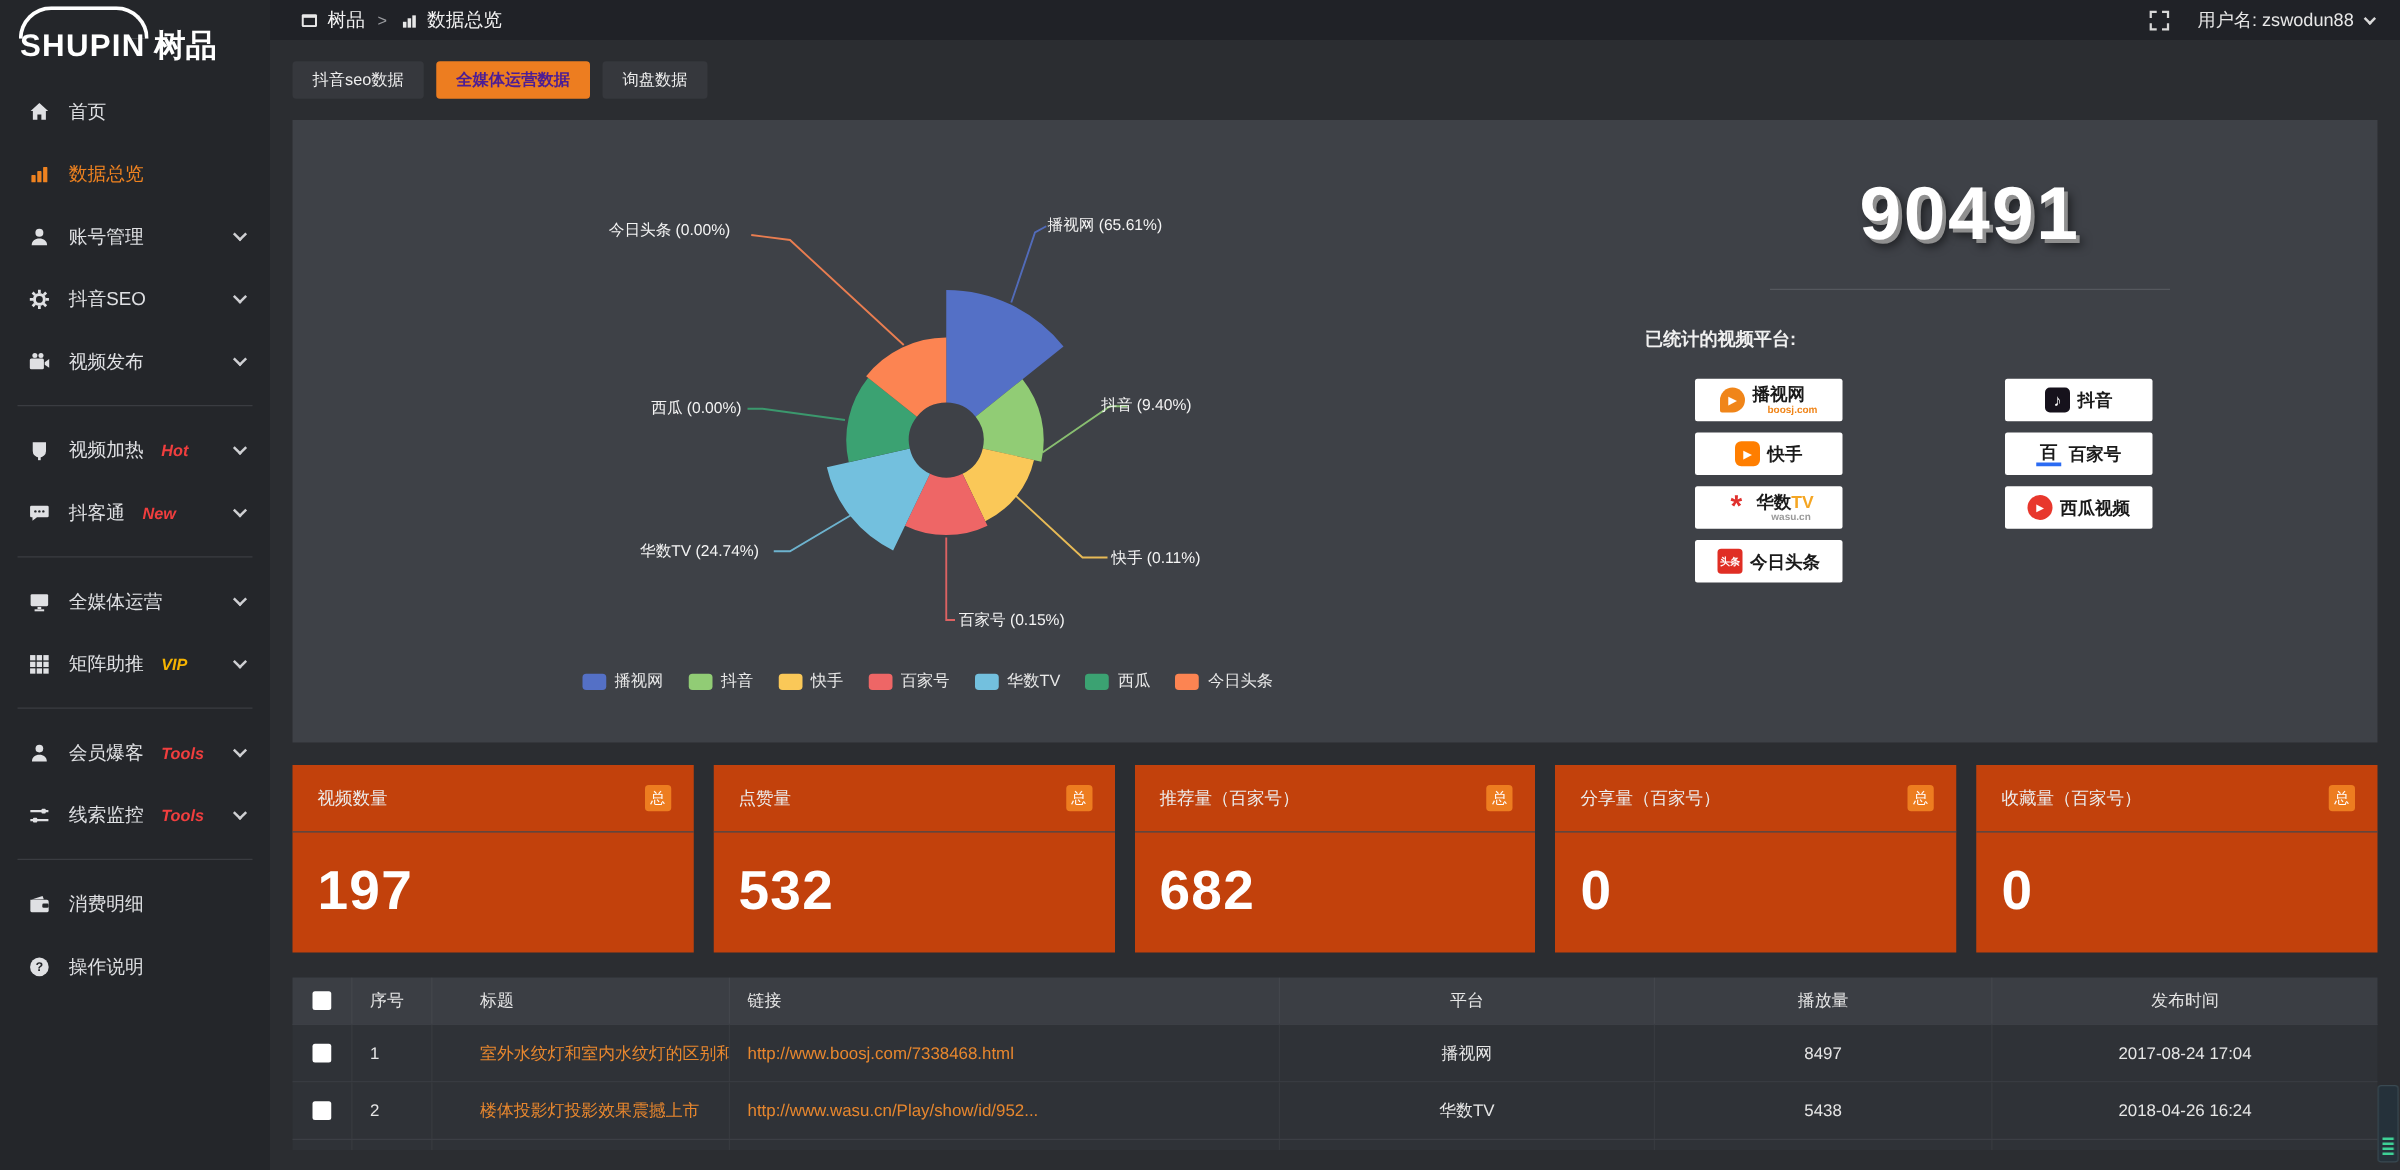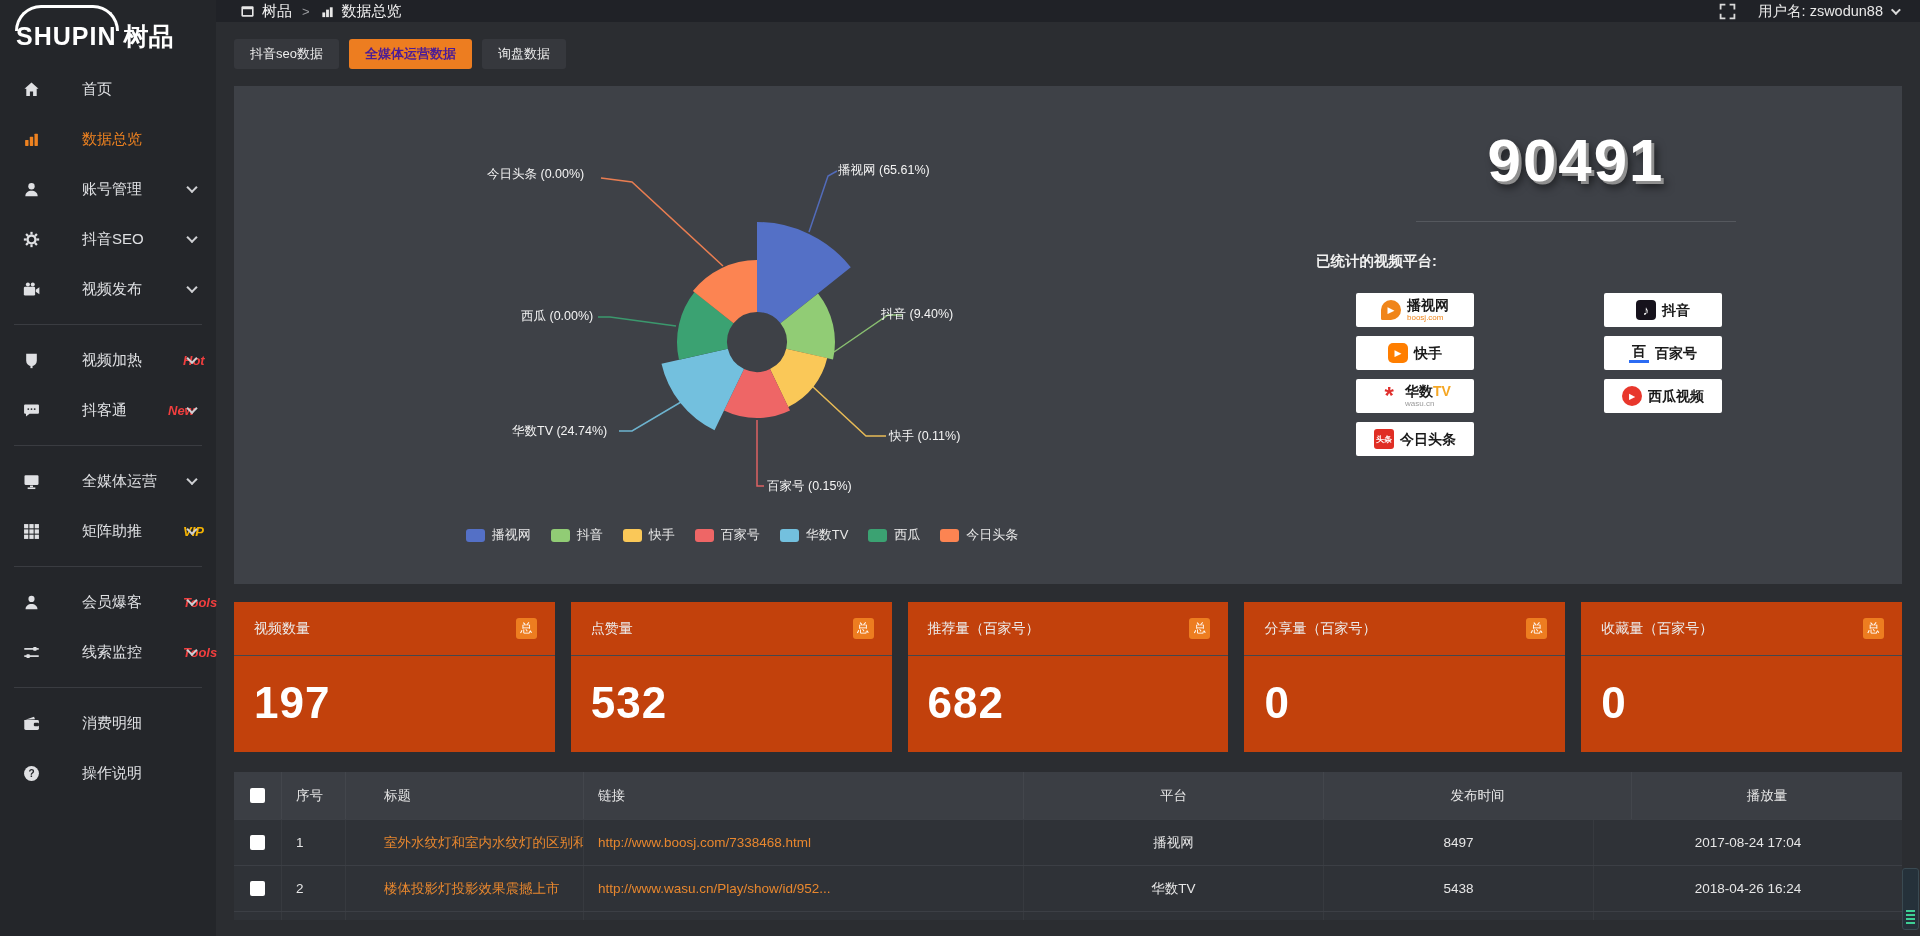--- a/index.html
+++ b/index.html
@@ -9,21 +9,21 @@
 
   
   .sidebar { width:216px; height:936px; background:#24262a; flex:0 0 216px; }
   .logo { position:relative; height:64px; padding:20px 0 0 16px; white-space:nowrap; cursor:pointer; }
   .logo-arc { position:absolute; top:5px; left:15px; width:104px; height:26px;
     border:3px solid #fff; border-bottom:none; border-radius:52px 52px 0 0; }
   .logo-en { font-size:25px; font-weight:bold; letter-spacing:1px; color:#fff; }
   .logo-cn { font-size:25px; font-weight:bold; color:#fff; margin-left:7px; }
   nav { padding-top:0; }
   .s-item { height:50px; display:flex; align-items:center; padding:0 20px 0 23px;
-    color:#dfe0e3; font-size:15px; cursor:pointer; position:relative;gap:27px; }
+    color:#dfe0e3; font-size:15px; cursor:pointer; position:relative; }
   .s-item.active { color:#ee8220; }
   .s-ico { width:17px; height:17px; display:inline-flex; margin-right:15px; flex:0 0 17px; }
   .s-ico svg { width:17px; height:17px; }
   .s-label { flex:0 0 auto; }
   .s-badge { font-style:italic; font-weight:bold; font-size:13px; margin-left:14px; color:#f03e3e; }
   .s-badge.gold { color:#f5b301; }
   .chev { position:absolute; right:20px; top:50%; width:8px; height:8px;
     border-right:2px solid #cfd0d3; border-bottom:2px solid #cfd0d3;
     transform:translateY(-70%) rotate(45deg); }
   .s-divider { height:1px; background:#3a3c41; margin:10px 14px; }
@@ -66,21 +66,21 @@
   .big-label { text-align:center; font-size:14px; font-weight:bold; margin-top:22px; color:#f0f0f0; }
   .stats-divider { width:320px; height:1px; background:#55585e; margin:26px auto 0; }
   .platforms-title { font-size:14.5px; font-weight:bold; margin:30px 0 0 66px; color:#f0f0f0; }
   .platform-cols { display:flex; margin-top:22px; padding-left:106px; gap:130px; }
   .pf-col { display:flex; flex-direction:column; gap:9px; }
   .pf-badge { width:118px; height:34px; background:#fff; border-radius:2px; display:flex;
     align-items:center; justify-content:center; gap:6px; color:#111; }
   .pf-ico { display:inline-flex; align-items:center; justify-content:center; flex:0 0 auto; }
   .pf-name { font-size:14px; font-weight:bold; color:#1a1a1a; line-height:1; }
   .pf-texts { display:flex; flex-direction:column; line-height:1; gap:2px; }
-  .pf-sub { font-style:normal; font-size:8px; color:#f08519; font-weight:normal; }
+  .pf-sub { font-style:normal; font-size:8px; color:#f08519; font-weight:bold;margin-left:12px; }
   .pf-sub.gray { color:#9a9a9a; }
   .ico-boosj { width:20px; height:20px; border-radius:50% 50% 50% 8%; background:#f08519; color:#fff; font-size:9px; }
   .ico-douyin { width:20px; height:20px; border-radius:4px; background:#16121c; color:#fff; font-size:13px; }
   .ico-kuaishou { width:20px; height:20px; border-radius:5px; background:#ff7e00; color:#fff; font-size:9px; }
   .ico-baijiahao { width:20px; height:20px; font-size:14px; font-weight:bold; color:#1a1a1a;
     border-bottom:3px solid #2b6bf3; }
   .ico-wasu { width:20px; height:20px; color:#e0302d; font-size:24px; font-weight:bold; line-height:20px; }
   .ico-xigua { width:20px; height:20px; border-radius:50%; background:#e8372c; color:#fff; font-size:8px; }
   .ico-toutiao { width:20px; height:20px; border-radius:3px; background:#e02e24; color:#fff;
     font-size:8px; font-weight:bold; }
@@ -92,21 +92,21 @@
   .card-head { height:54px; display:flex; align-items:center; justify-content:space-between;
     padding:0 18px 0 20px; border-bottom:1px solid #44474d; }
   .card-title { font-size:14px; color:#ececec; }
   .card-badge { width:21px; height:21px; border-radius:3px; color:#fff; font-size:12px;
     display:flex; align-items:center; justify-content:center; }
   .card-value { font-size:44px; font-weight:600; color:#fff; padding:22px 0 0 20px; letter-spacing:1px; }
 
   
   .table { margin-top:20px; }
   .trow { display:flex; background:#2f3237; height:46px; border-bottom:1px solid #3c3f45; }
-  .trow.thead { background:#3b3e44; height:48px; font-size:13.5px; color:#f0f0f0; }
+  .trow.thead { background:#3b3e44; height:38px; font-size:13.5px; color:#f0f0f0; }
   .trow.partial { height:8px; border-bottom:none; }
   .td { display:flex; align-items:center; font-size:13.5px; color:#e6e6e6;
     border-right:1px solid rgba(255,255,255,.045); overflow:hidden; white-space:nowrap; }
   .td:last-child { border-right:none; }
   .c-check { width:48px; justify-content:center; }
   .c-no { width:64px; padding-left:14px; }
   .c-title { width:238px; padding-left:38px; }
   .c-link { width:440px; padding-left:14px; }
   .c-platform { width:300px; justify-content:center; }
   .c-plays { width:270px; justify-content:center; }
@@ -492,22 +492,22 @@
 
       <section class="table">
         <div class="trow thead">
           <div class="td c-check">
               <span class="checkbox"></span>
             </div>
           <div class="td c-no">序号</div>
           <div class="td c-title">标题</div>
           <div class="td c-link">链接</div>
           <div class="td c-platform">平台</div>
+          <div class="td c-plays">播放量</div>
           <div class="td c-time">发布时间</div>
-          <div class="td c-plays">播放量</div>
         </div>
         <div class="trow">
           <div class="td c-check">
               <span class="checkbox"></span>
             </div>
           <div class="td c-no">1</div>
           <div class="td c-title">
               <a>室外水纹灯和室内水纹灯的区别和简介</a>
             </div>
           <div class="td c-link">

